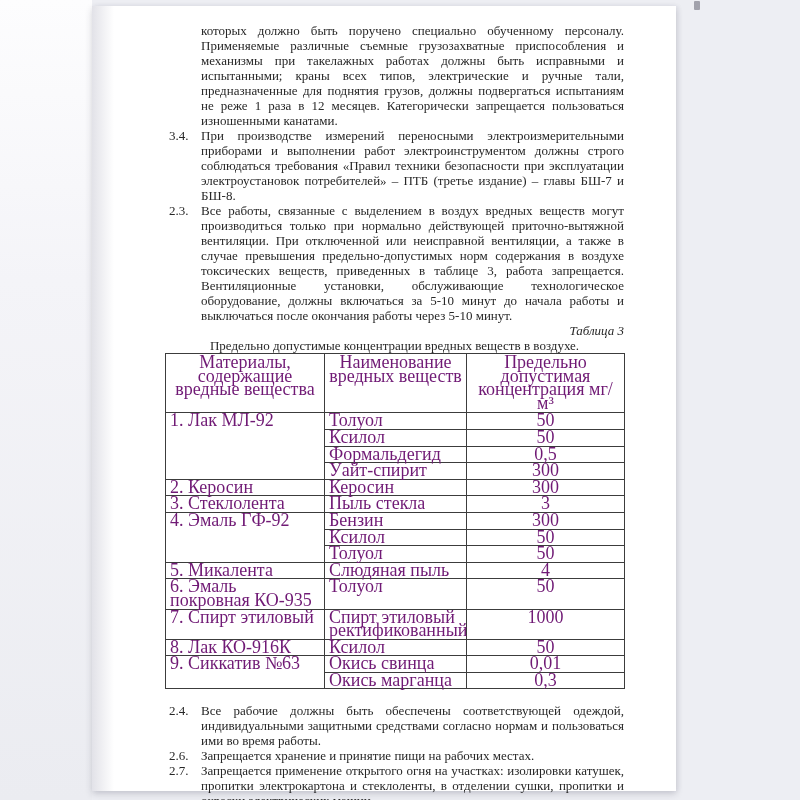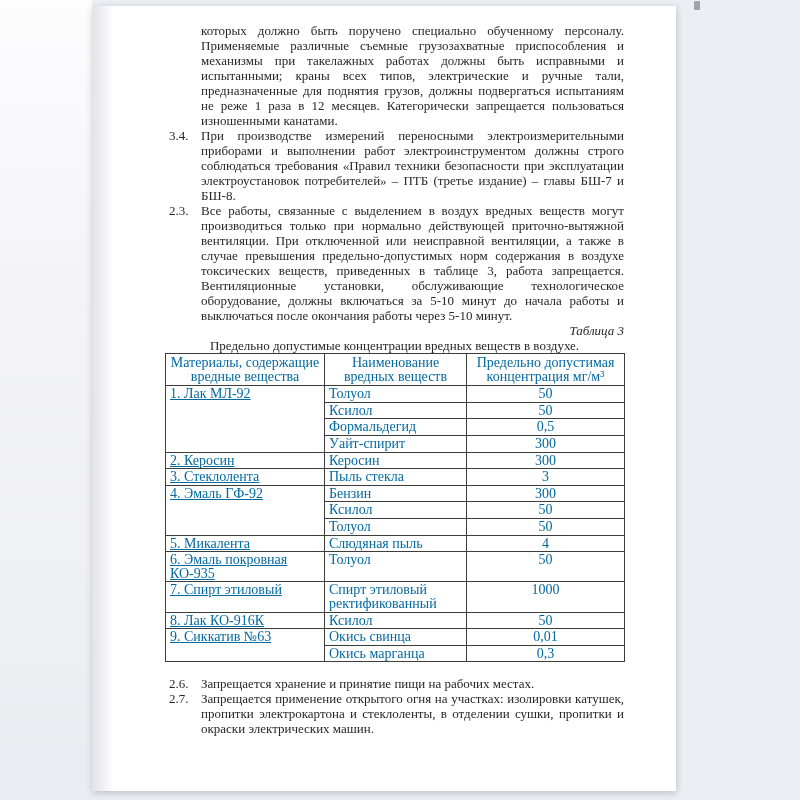--- a/index.html
+++ b/index.html
@@ -31,30 +31,30 @@
     position: absolute; left: 73px; top: 17px; width: 459px;
     color: #272727; font-size: 13px; line-height: 15px;
   }
   .para { position: relative; text-align: justify; }
   .para .pnum { position: absolute; left: 4px; top: 0; }
   .para .ptext { padding-left: 36px; }
   .table-label { text-align: right; margin-top: 0; font-style: italic; }
   .table-caption { text-align: center; }
   table.pdk {
     border-collapse: collapse; table-layout: fixed;
-    width: 459px; font-size: 14px; line-height: 13.6px; color: #0369a1;
+    width: 459px; font-size: 18px; line-height: 13.6px; color: #701a75;
   }
   table.pdk th, table.pdk td {
     border: 1px solid #3c3c3c;
     font-weight: normal;
     vertical-align: top;
     padding: 1px 4px;
   }
   table.pdk th { text-align: center; padding: 2px 3px; }
-  td.col-material { text-align: left; text-decoration: underline; }
+  td.col-material { text-align: left; }
   td.col-name { text-align: left; }
   td.col-value { text-align: center; }
   .bottom-paras { margin-top: 14px; }
 </style>
 </head>
 <body>
 
 <div class="scan-bg">
   <div class="bg-left"></div>
   <div class="corner-mark"></div>
@@ -163,20 +163,24 @@
             </tr>
             <tr>
               <td class="col-name">Окись марганца</td>
               <td class="col-value">0,3</td>
             </tr>
           </tbody>
       </table>
 
       <div id="paras-bottom" class="bottom-paras">
           <div class="para">
+            <span class="pnum">2.4.</span>
+            <div class="ptext">Все рабочие должны быть обеспечены соответствующей одеждой, индивидуальными защитными средствами согласно нормам и пользоваться ими во время работы.</div>
+          </div>
+          <div class="para">
             <span class="pnum">2.6.</span>
             <div class="ptext">Запрещается хранение и принятие пищи на рабочих местах.</div>
           </div>
           <div class="para">
             <span class="pnum">2.7.</span>
             <div class="ptext">Запрещается применение открытого огня на участках: изолировки катушек, пропитки электрокартона и стеклоленты, в отделении сушки, пропитки и окраски электрических машин.</div>
           </div>
         </div>
 
     </div>

